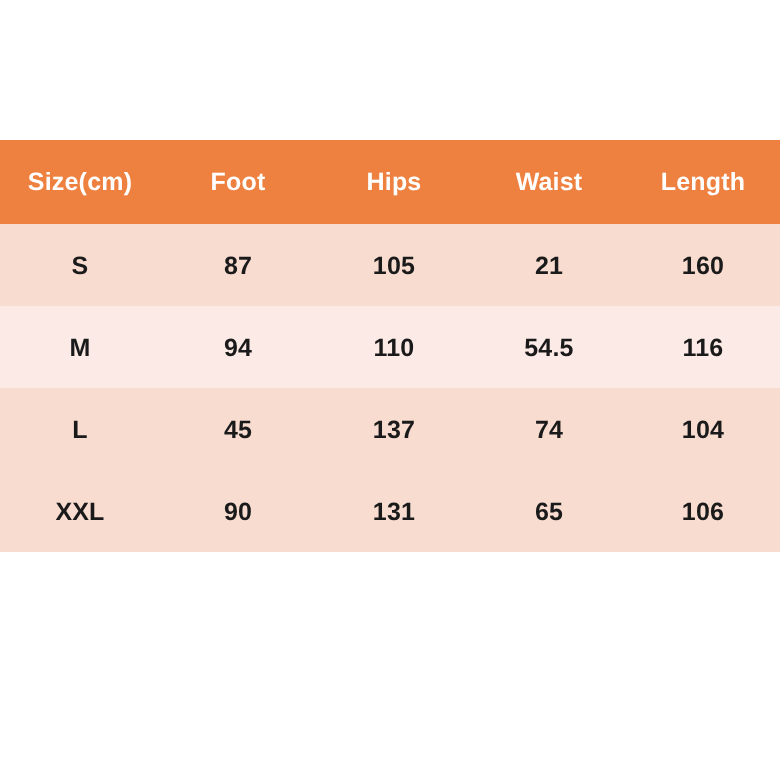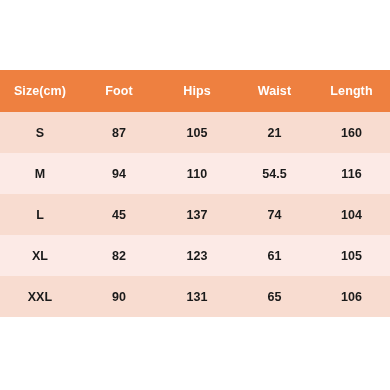--- a/index.html
+++ b/index.html
@@ -102,27 +102,20 @@
         <td>54.5</td>
         <td>116</td>
       </tr>
       <tr class="row-odd">
         <td>L</td>
         <td>45</td>
         <td>137</td>
         <td>74</td>
         <td>104</td>
       </tr>
-      <tr class="row-even">
-        <td>XL</td>
-        <td>82</td>
-        <td>123</td>
-        <td>61</td>
-        <td>105</td>
-      </tr>
       <tr class="row-odd">
         <td>XXL</td>
         <td>90</td>
         <td>131</td>
         <td>65</td>
         <td>106</td>
       </tr>
     </tbody>
   </table>
 </div>

